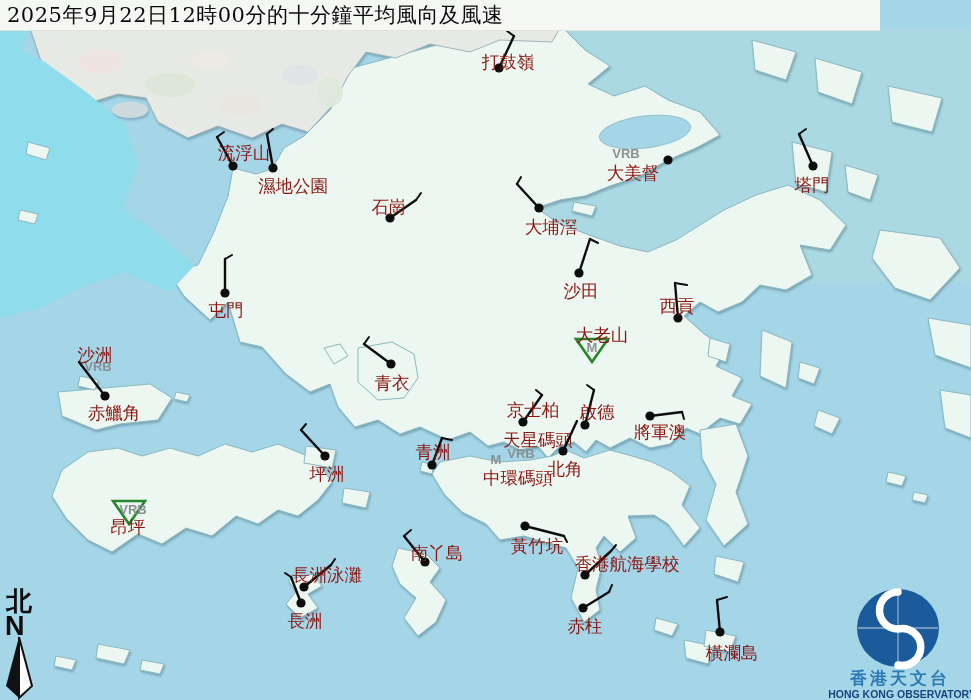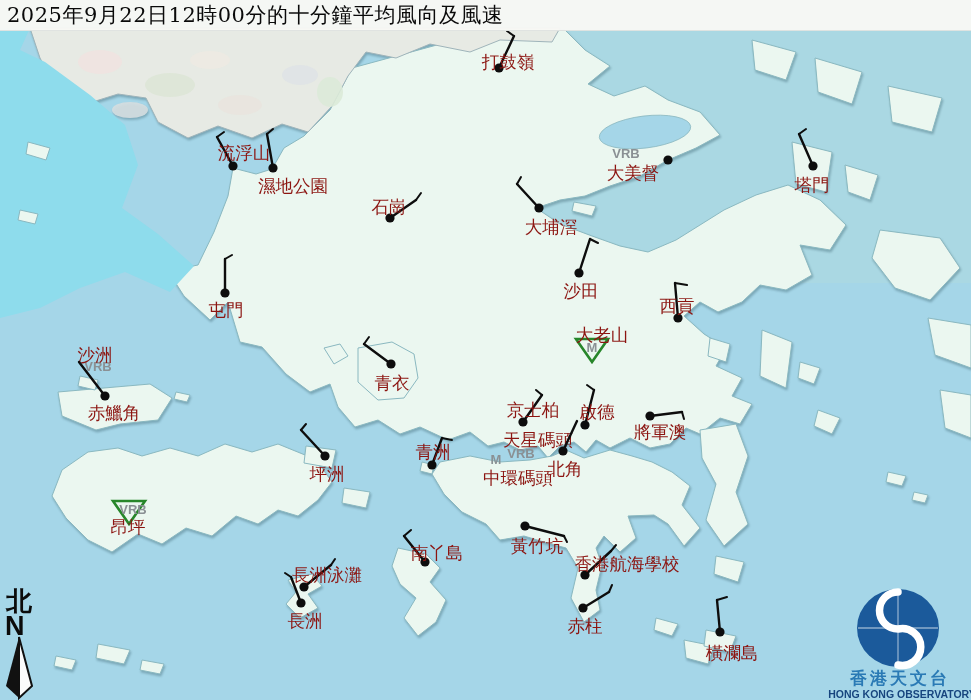--- a/index.html
+++ b/index.html
@@ -1,19 +1,19 @@
 <!DOCTYPE html>
 <html><head>
 <meta charset="utf-8">
 <style>
   html,body{margin:0;padding:0;background:#222;}
   .screen{position:relative;width:971px;height:700px;overflow:hidden;
           font-family:"DejaVu Sans",sans-serif;background:#a5d6e8;}
   .screen svg{position:absolute;left:0;top:0;}
-  .titlebar{position:absolute;left:0;top:0;width:971px;height:30px;
+  .titlebar{position:absolute;left:0;top:0;width:880px;height:30px;
             background:rgba(248,248,245,0.96);
             border-bottom:1px solid rgba(180,190,190,0.35);
             display:flex;align-items:center;z-index:5;}
   .titlebar .t{font-family:"DejaVu Serif",serif;font-size:21px;color:#0a0a0a;
                padding-left:7px;letter-spacing:0.5px;white-space:nowrap;}
   .land{fill:#ebf7f0;stroke:#8ab8c0;stroke-width:1;}
   .landgroup{filter:drop-shadow(1.5px 2px 1px rgba(70,110,125,0.45));}
   .urban{fill:#e7eae4;stroke:#9fb4ba;stroke-width:1;}
   .patch{stroke:none;opacity:0.9;}
   .water{fill:#8edcec;stroke:none;}

